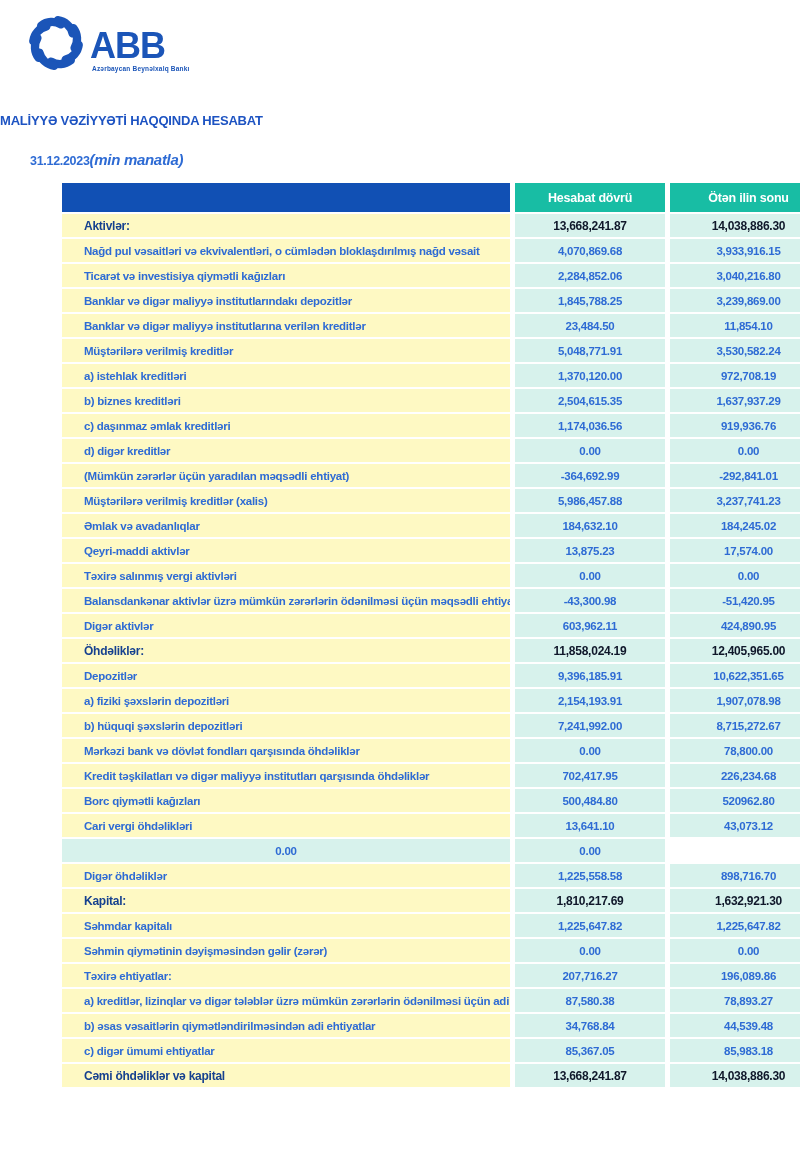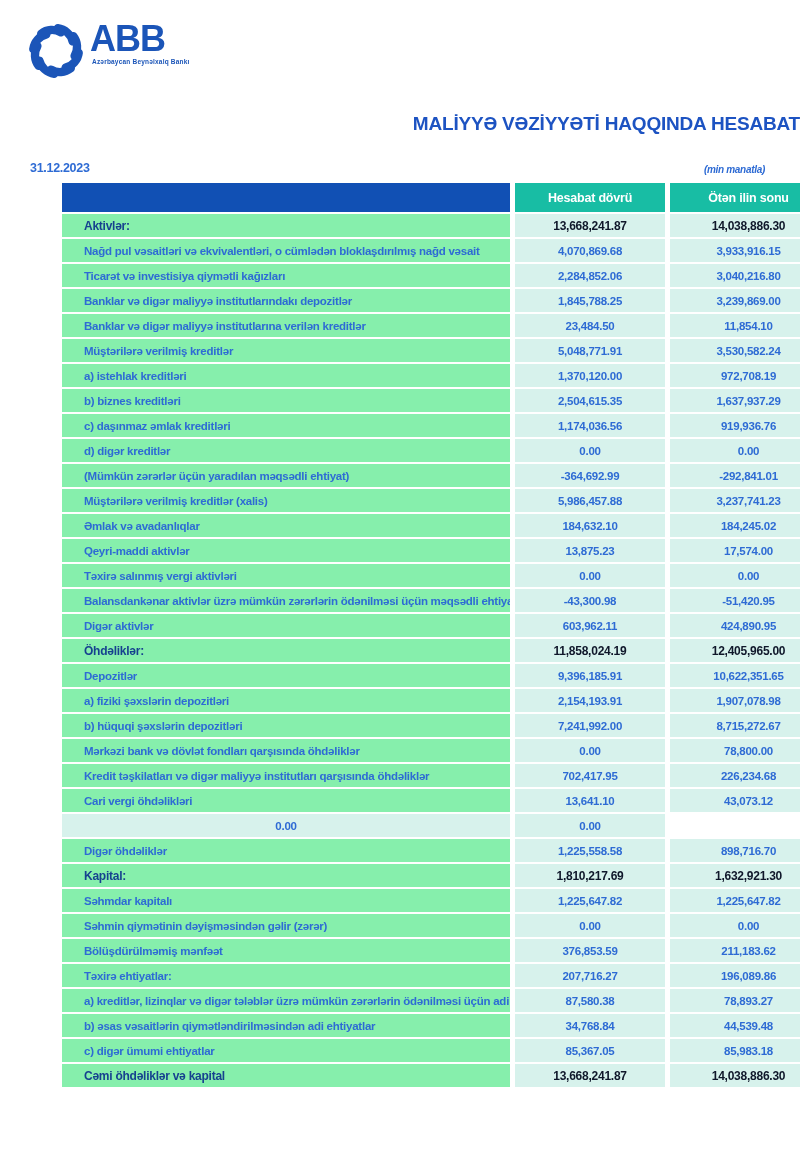--- a/index.html
+++ b/index.html
@@ -5,54 +5,54 @@
   * { margin:0; padding:0; box-sizing:border-box; }
   html,body { width:800px; background:#ffffff; }
   body {
     font-family:"Liberation Sans", sans-serif;
     width:800px; height:1150px; position:relative; overflow:hidden;
     color:#2e6bd4;
   }
   .page { position:absolute; inset:0; }
 
   
-  .logo { position:absolute; top:22px; left:28px; display:flex; align-items:flex-start; }
+  .logo { position:absolute; top:14px; left:28px; display:flex; align-items:flex-end; }
   .logo-swirl { width:56px; height:58px; }
   .logo-textblock { margin-left:6px; display:flex; flex-direction:column; justify-content:center; }
   .logo-brand {
     font-size:36px; font-weight:bold; color:#1b55b8; letter-spacing:-1px; line-height:34px;
   }
   .logo-sub { font-size:6.5px; font-weight:bold; color:#1b55b8; letter-spacing:.2px; margin-top:2px; margin-left:2px; }
 
   
   .title {
     position:absolute; top:113px; left:0; width:100%;
-    text-align:right; font-size:19px; font-weight:bold; color:#1d53c2; letter-spacing:-0.2px;
-  }
-  .meta-row { position:absolute; top:161px; left:30px; right:35px; display:flex; justify-content:space-between; align-items:flex-end; }
+    text-align:left; font-size:13px; font-weight:bold; color:#1d53c2; letter-spacing:-0.2px;
+  }
+  .meta-row { position:absolute; top:151px; left:30px; right:35px; display:flex; justify-content:flex-start; align-items:flex-end; }
   .report-date { font-size:12.5px; font-weight:bold; color:#2e6bd4; letter-spacing:-0.3px; }
-  .unit-note { font-size:10px; font-style:italic; font-weight:bold; color:#2e6bd4; letter-spacing:-0.3px; }
+  .unit-note { font-size:15px; font-style:italic; font-weight:bold; color:#2e6bd4; letter-spacing:-0.3px; }
 
   
   .fin-table { position:absolute; top:183px; left:30px; width:765px;padding-left:32px; }
   .t-header, .t-row {
     display:grid; grid-template-columns:448px 150px 157px; column-gap:5px;
   }
   .t-header { height:29px; margin-bottom:2px; }
   .t-header .h-cell {
     display:flex; align-items:center; justify-content:center;
     font-size:12.5px; font-weight:bold; color:#ffffff; letter-spacing:-0.2px;
   }
   .h-spacer { background:#1150b4; }
   .h-col { background:#18bda4; }
 
   .t-row { height:23px; margin-bottom:2px; }
   .t-row .cell { display:flex; align-items:center; font-weight:bold; letter-spacing:-0.25px; }
   .cell.label {
-    background:#86efac; padding-left:22px; font-size:11.5px; color:#2e6bd4;
+    background:#fef9c3; padding-left:22px; font-size:11.5px; color:#2e6bd4;
     white-space:nowrap; overflow:hidden;
   }
   .cell.value {
     background:#d7f2ec; justify-content:center; font-size:11.5px; color:#2e6bd4;
   }
   .t-row.bold .cell.label { color:#16418f; font-size:12px; }
   .t-row.bold .cell.value { color:#0f172a; font-size:12px; }
 </style>
 </head>
 <body>
@@ -202,20 +202,25 @@
         <div class="cell label">Mərkəzi bank və dövlət fondları qarşısında öhdəliklər</div>
         <div class="cell value">0.00</div>
         <div class="cell value">78,800.00</div>
       </div>
         <div class="t-row">
         <div class="cell label">Kredit təşkilatları və digər maliyyə institutları qarşısında öhdəliklər</div>
         <div class="cell value">702,417.95</div>
         <div class="cell value">226,234.68</div>
       </div>
         <div class="t-row">
+        <div class="cell label">Borc qiymətli kağızları</div>
+        <div class="cell value">500,484.80</div>
+        <div class="cell value">520962.80</div>
+      </div>
+        <div class="t-row">
         <div class="cell label">Cari vergi öhdəlikləri</div>
         <div class="cell value">13,641.10</div>
         <div class="cell value">43,073.12</div>
       </div>
         <div class="t-row">
         <div class="cell value">0.00</div>
         <div class="cell value">0.00</div>
       </div>
         <div class="t-row">
         <div class="cell label">Digər öhdəliklər</div>
@@ -231,25 +236,20 @@
         <div class="cell label">Səhmdar kapitalı</div>
         <div class="cell value">1,225,647.82</div>
         <div class="cell value">1,225,647.82</div>
       </div>
         <div class="t-row">
         <div class="cell label">Səhmin qiymətinin dəyişməsindən gəlir (zərər)</div>
         <div class="cell value">0.00</div>
         <div class="cell value">0.00</div>
       </div>
         <div class="t-row">
-        <div class="cell label">Bölüşdürülməmiş mənfəət</div>
-        <div class="cell value">376,853.59</div>
-        <div class="cell value">211,183.62</div>
-      </div>
-        <div class="t-row">
         <div class="cell label">Təxirə ehtiyatlar:</div>
         <div class="cell value">207,716.27</div>
         <div class="cell value">196,089.86</div>
       </div>
         <div class="t-row">
         <div class="cell label">a) kreditlər, lizinqlar və digər tələblər üzrə mümkün zərərlərin ödənilməsi üçün adi ehtiyatlar</div>
         <div class="cell value">87,580.38</div>
         <div class="cell value">78,893.27</div>
       </div>
         <div class="t-row">

